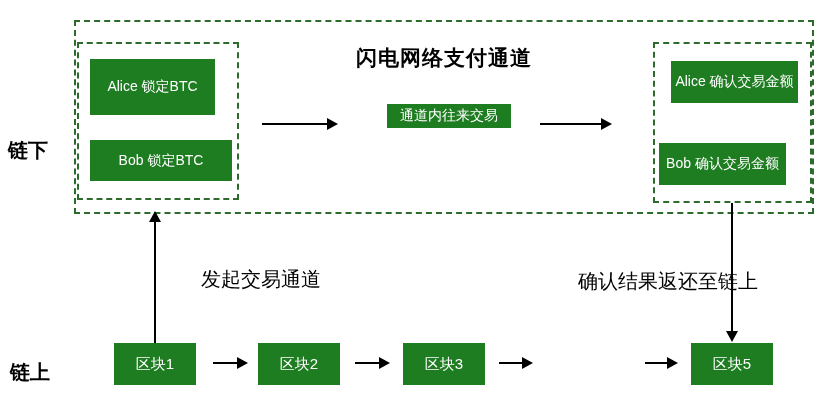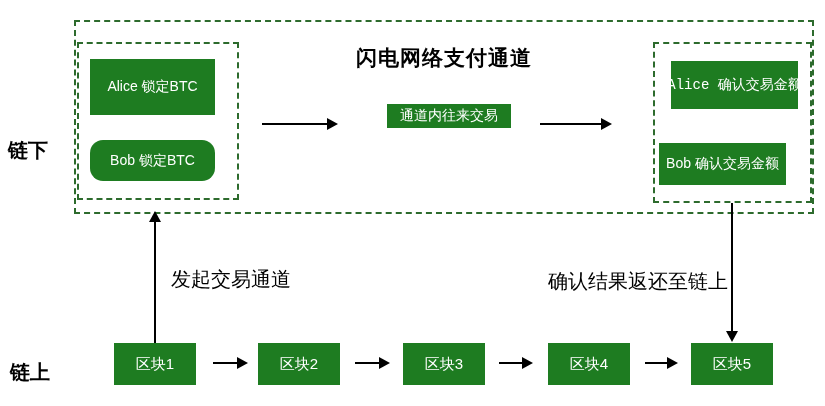--- a/index.html
+++ b/index.html
@@ -49,23 +49,23 @@
     position: absolute;
     background: var(--green);
     color: var(--boxtext);
     display: flex;
     align-items: center;
     justify-content: center;
     font-size: 14px;
     white-space: nowrap;
   }
   .alice-lock    { left: 90px;  top: 59px;  width: 125px; height: 56px; }
-  .bob-lock      { left: 90px;  top: 140px; width: 125px; height: 41px; border-radius: 13px; }
+  .bob-lock      { left: 90px;  top: 140px; width: 142px; height: 41px; }
   .channel-box   { left: 387px; top: 104px; width: 124px; height: 24px; }
-  .alice-confirm { left: 671px; top: 61px;  width: 127px; height: 48px; font-family: Liberation Mono, monospace; }
+  .alice-confirm { left: 671px; top: 61px;  width: 127px; height: 42px; }
   .bob-confirm   { left: 659px; top: 143px; width: 127px; height: 42px; }
 
   .block {
     position: absolute;
     top: 343px;
     width: 82px;
     height: 42px;
     background: var(--green);
     color: var(--boxtext);
     display: flex;
@@ -121,20 +121,21 @@
     border-left: 6px solid transparent;
     border-right: 6px solid transparent;
     border-top: 11px solid var(--ink);
   }
 
   .flow-label {
     position: absolute;
     font-size: 20px;
     color: #000;
     white-space: nowrap;
+    margin-left: 30px;
   }
   .open-label   { left: 171px; top: 266px; }
   .settle-label { left: 548px; top: 268px; }
 </style>
 </head>
 <body>
 
 <div class="canvas">
 
   <div class="dash-box outer-box"></div>
@@ -162,17 +163,16 @@
 
   <div class="v-arrow v-down"></div>
   <div class="flow-label settle-label">确认结果返还至链上</div>
 
   <div class="block b1">区块1</div>
   <div class="h-arrow hb1"></div>
   <div class="block b2">区块2</div>
   <div class="h-arrow hb2"></div>
   <div class="block b3">区块3</div>
   <div class="h-arrow hb3"></div>
-  <div class="block b4">区块4</div>
   <div class="h-arrow hb4"></div>
   <div class="block b5">区块5</div>
 
 </div>
 
 </body></html>

